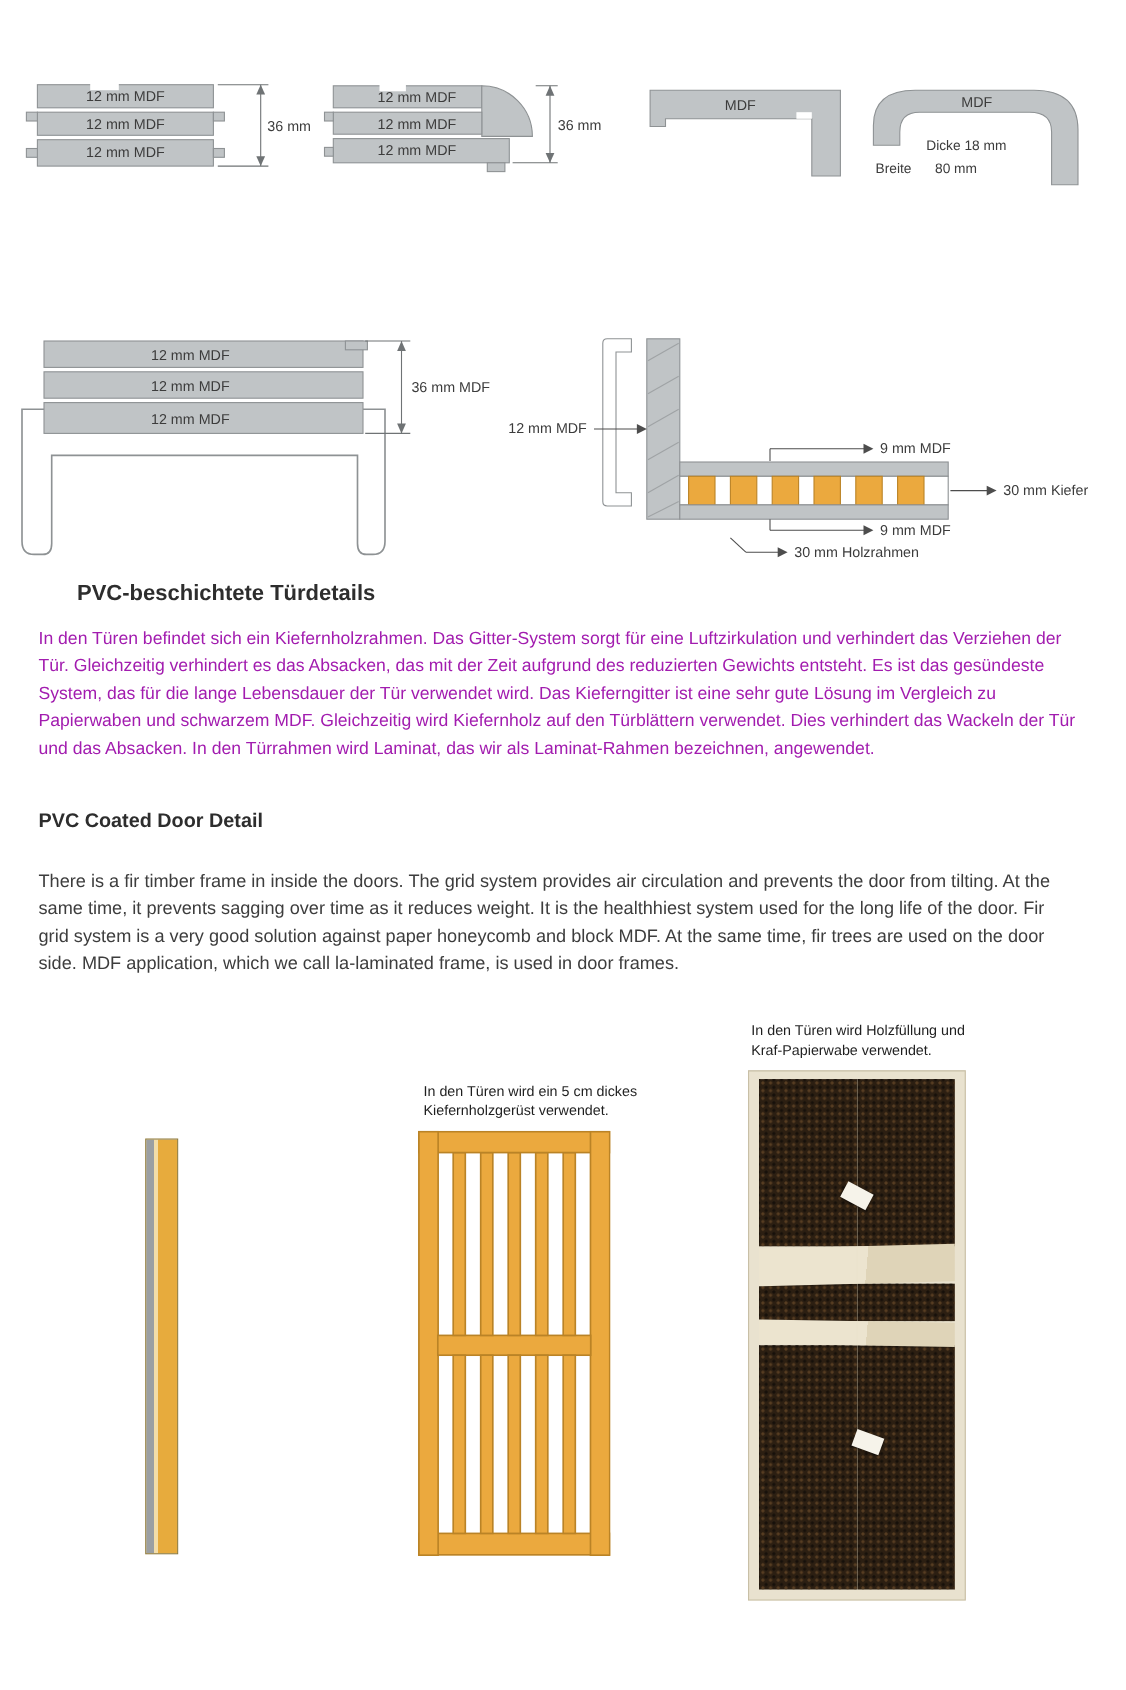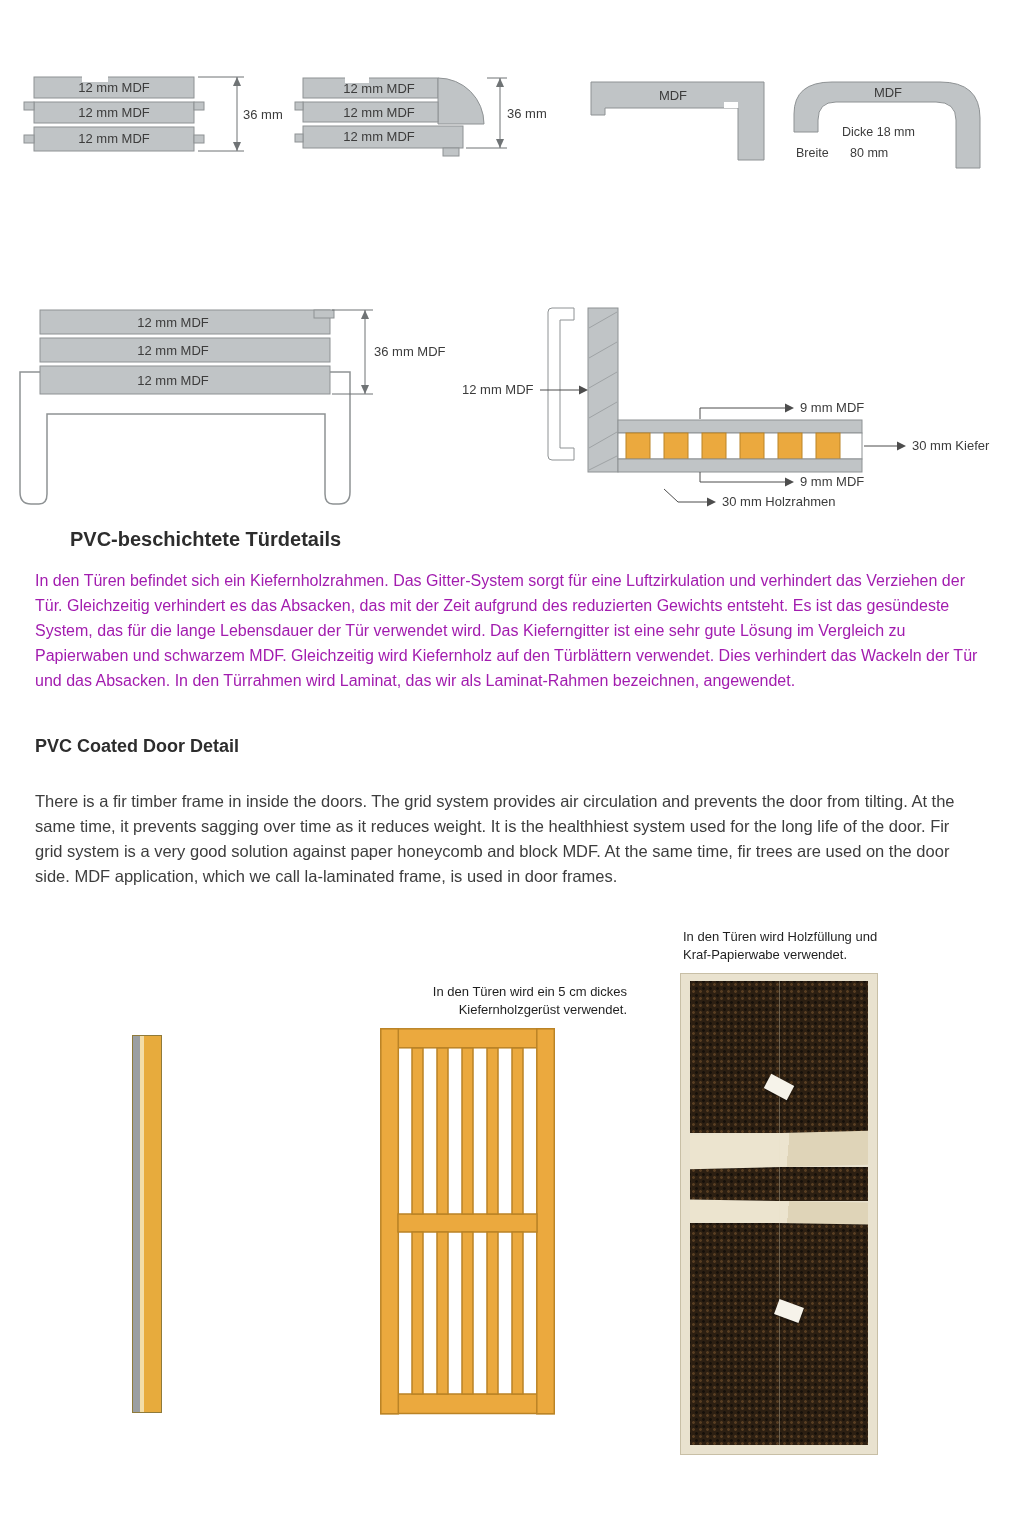--- a/index.html
+++ b/index.html
@@ -12,21 +12,21 @@
   .dlabel-sm { font-size:12.5px; fill:#3c3c3c; font-family:"Liberation Sans", sans-serif; }
 
   
   .h-de { left:35px; top:528px; font-size:20px; font-weight:bold; color:#2d2d2d;margin-left:35px; }
   .p-de { left:35px; top:568px; width:958px; font-size:16px; line-height:25px; color:#a21caf; }
   .h-en { left:35px; top:736px; font-size:18px; font-weight:bold; color:#2d2d2d; }
   .p-en { left:35px; top:745px; width:944px; font-size:16.5px; line-height:25px; color:#3d3d3d;margin-top:44px; }
 
   .caption { font-size:13px; line-height:1.4; color:#1f1f1f; }
   .cap-honeycomb { left:683px; top:928px; width:218px; }
-  .cap-grid { left:385px; top:983px; width:242px;text-align:right; }
+  .cap-grid { left:385px; top:983px; width:242px; }
   .cap-edge { left:176px; top:1046px; width:130px; }
 
   .edge-bar { left:132px; top:1035px; width:30px; height:378px;
     background:linear-gradient(90deg, #9b9fa2 0 7px, #f3dda8 7px 11px, #e7ab3d 11px 30px);
     border:1px solid #8f7a3a; }
 
   .photo { left:680px; top:973px; width:198px; height:482px; background:#e9e2cf;
     padding:8px 10px; box-shadow:inset 0 0 0 1px #c8bfa6; }
   .hc { background-color:#2c1f12;
     background-image:radial-gradient(#573d22 1.3px, transparent 1.5px), radial-gradient(#16100a 1.3px, transparent 1.5px);

